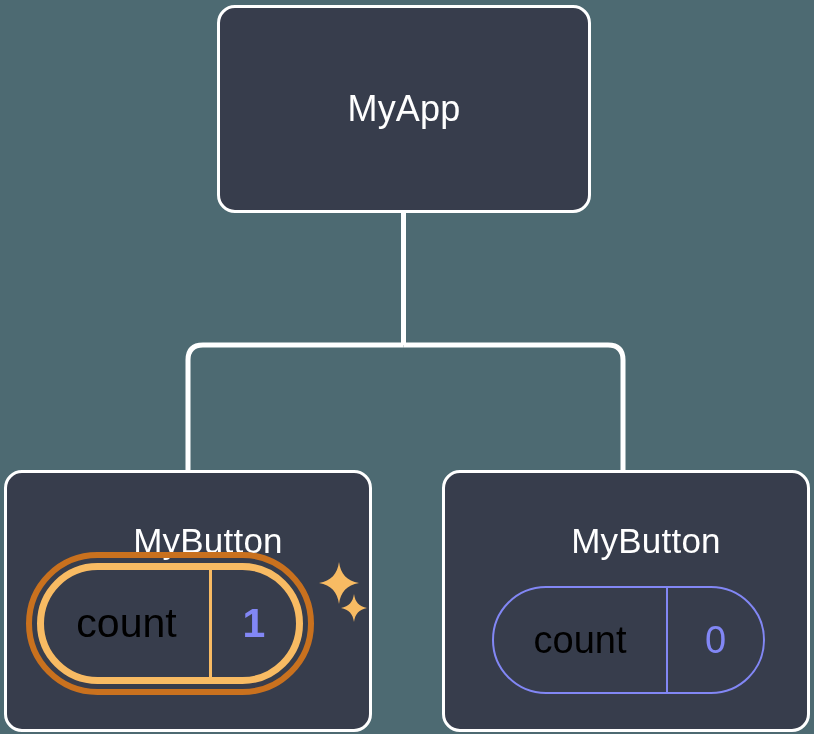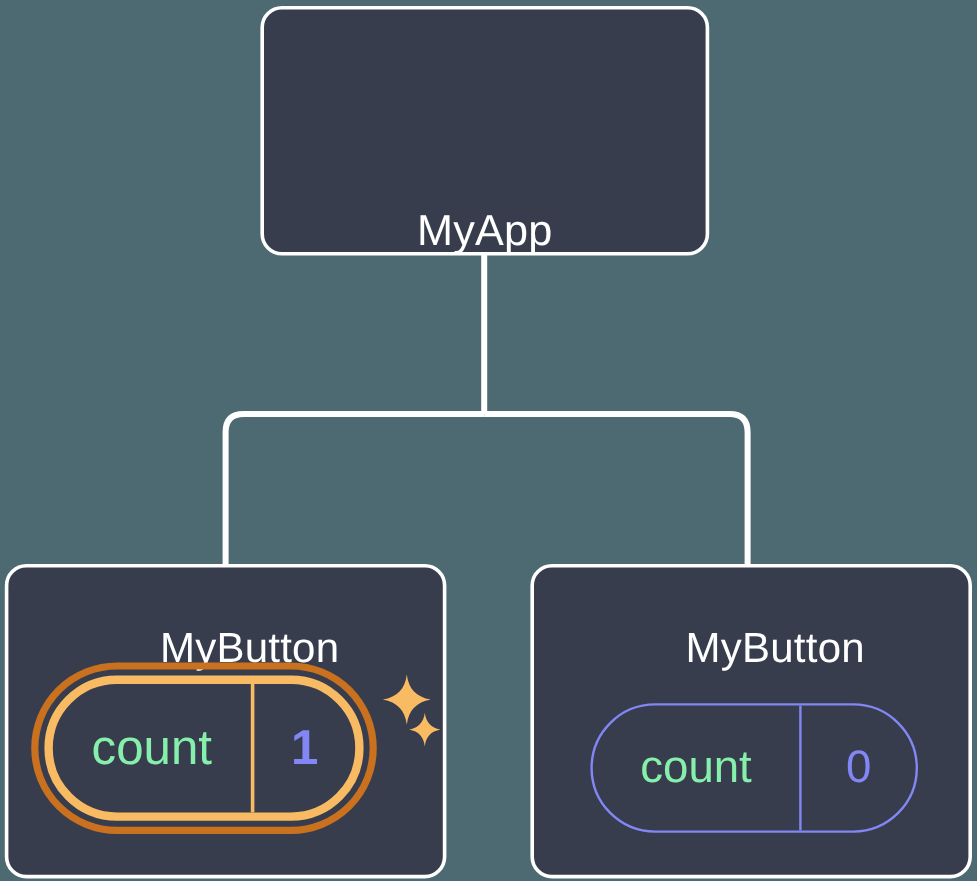--- a/index.html
+++ b/index.html
@@ -33,21 +33,21 @@
     border: 3px solid #ffffff;
     border-radius: 18px;
     box-sizing: border-box;
   }
   .node-root {
     left: 217px;
     top: 5px;
     width: 374px;
     height: 208px;
     display: flex;
-    align-items: flex-end;
+    align-items: center;
     justify-content: center;
   }
   .node-child-left {
     left: 4px;
     top: 470px;
     width: 368px;
     height: 262px;
   }
   .node-child-right {
     left: 442px;
@@ -105,21 +105,21 @@
     box-sizing: border-box;
   }
   .pill-plain .pill-key {
     width: 174px;
     border-right: 2px solid #8287f5;
   }
   .pill-plain .pill-val {
     flex: 1;
   }
   .pill-key-text {
-    color: #86efac;
+    color: #000000;
     font-size: 38px;
     font-weight: 400;
     line-height: 1;
     white-space: nowrap;
   }
   .pill-val-text {
     color: #8287f5;
     font-size: 38px;
     font-weight: 400;
     line-height: 1;

